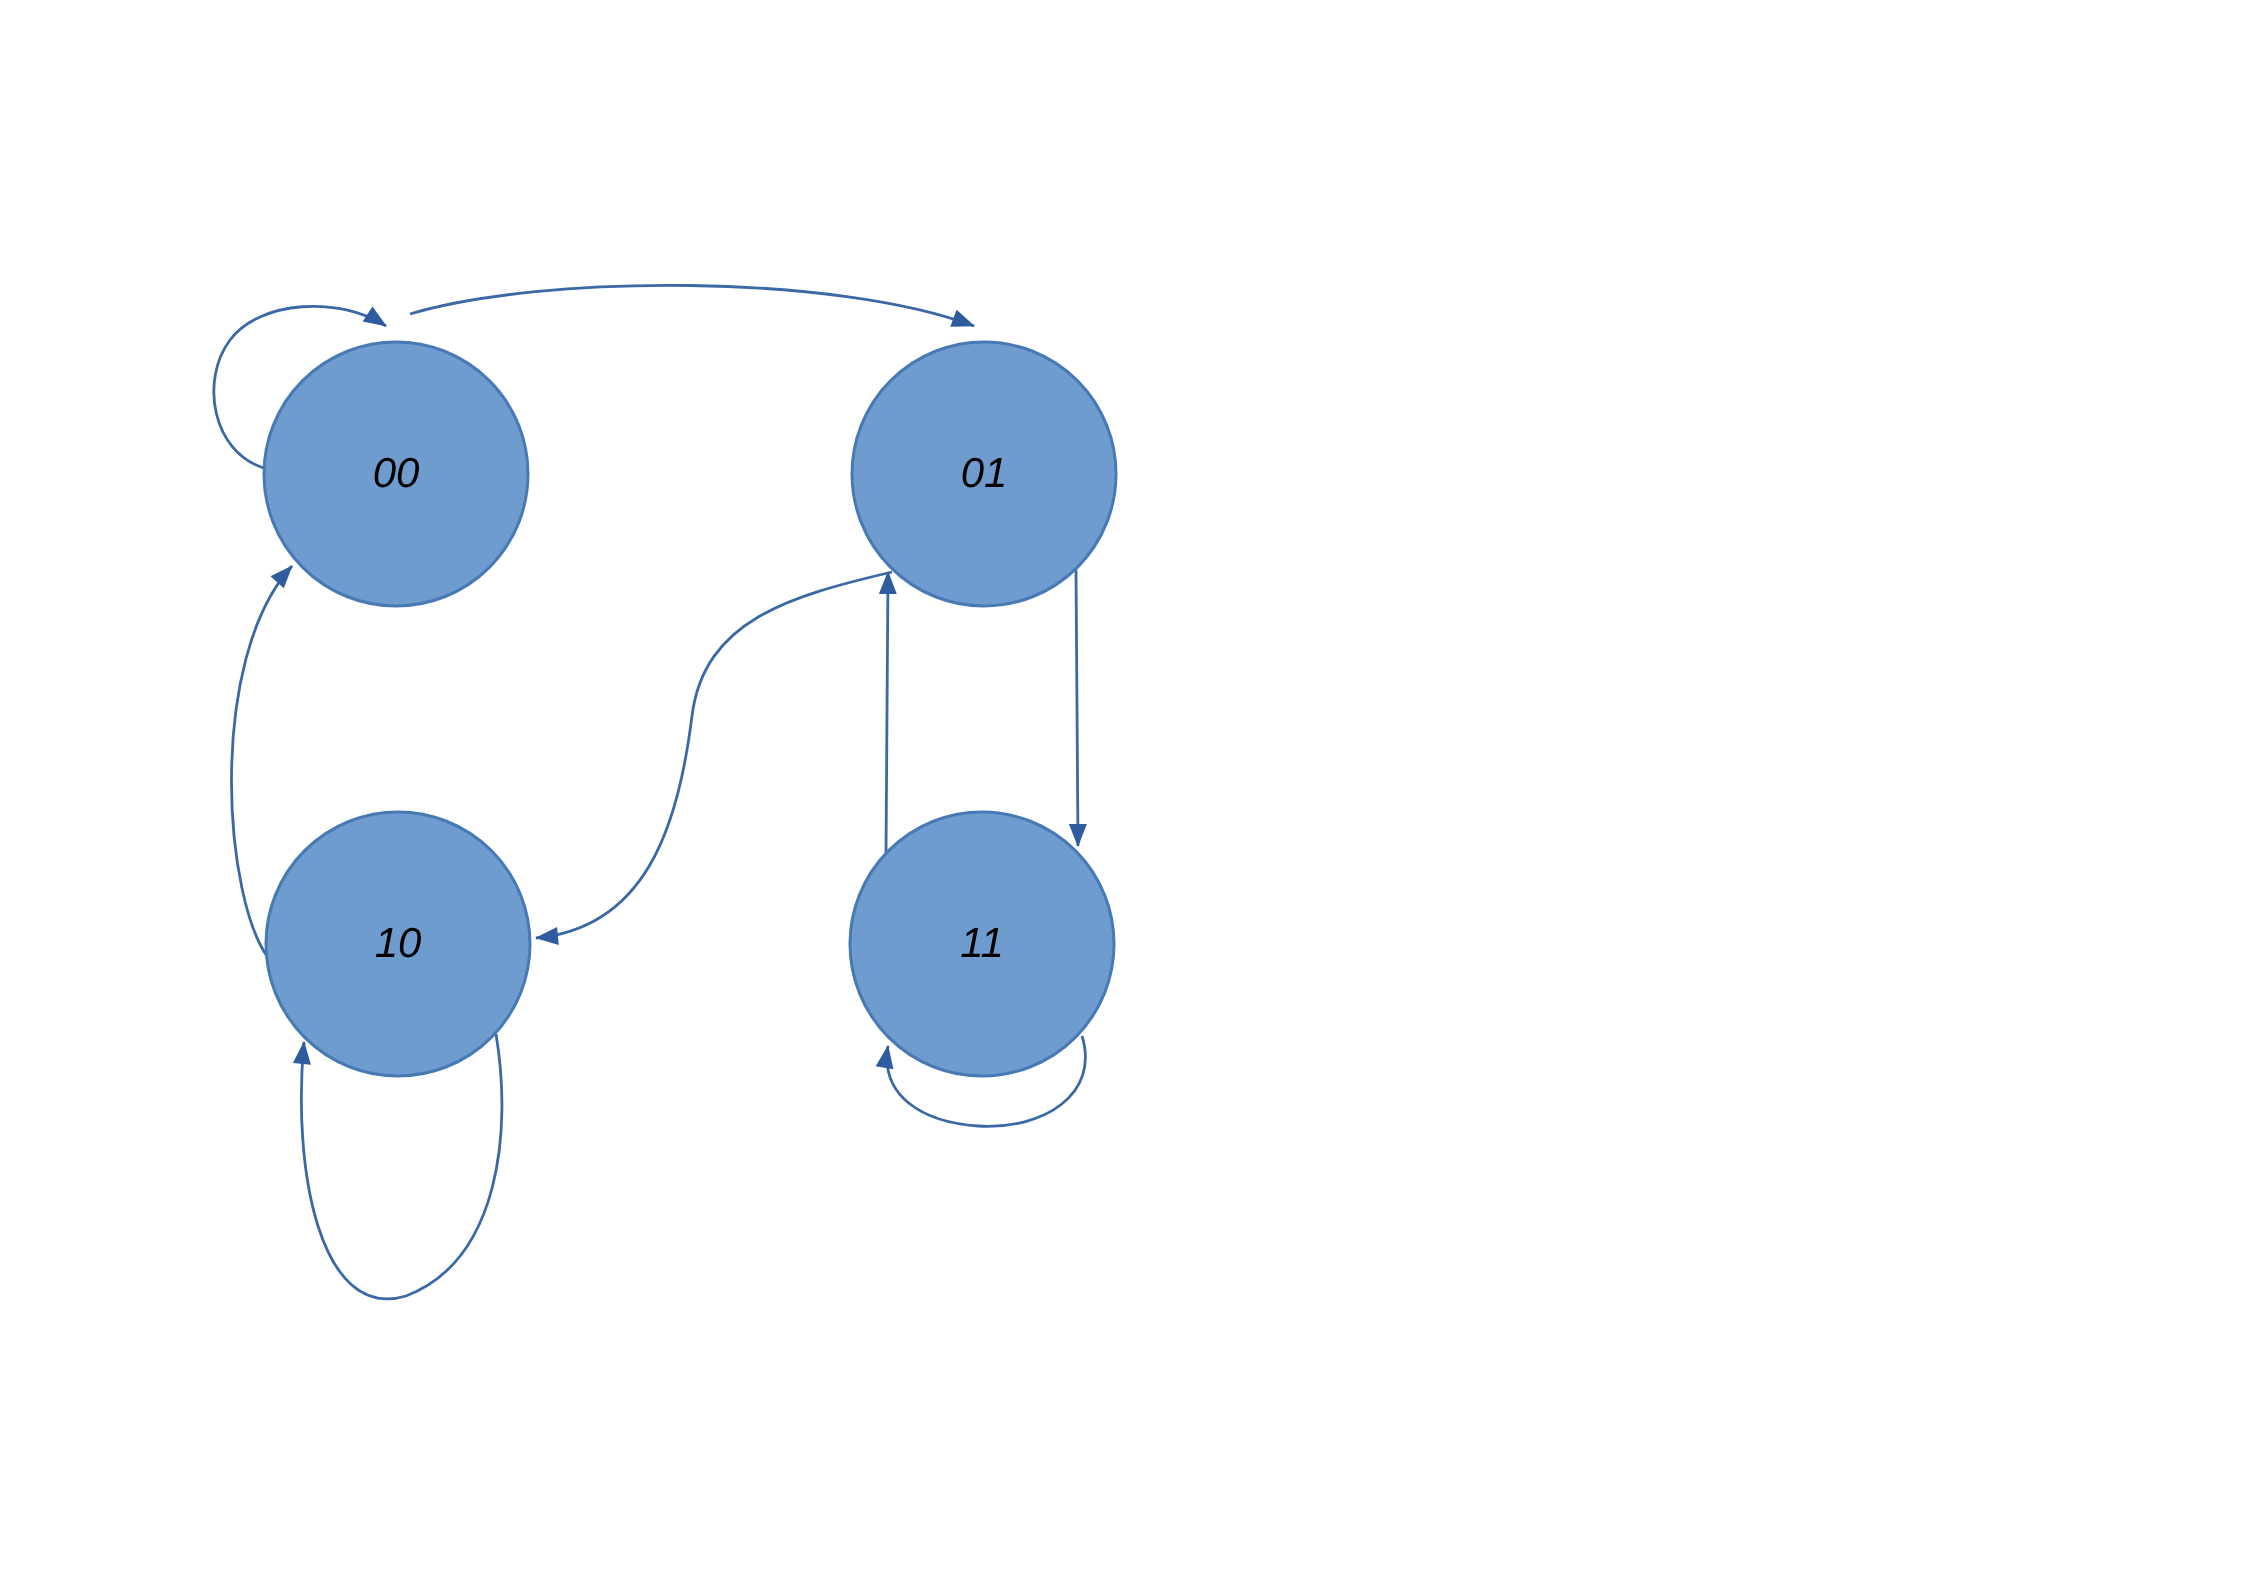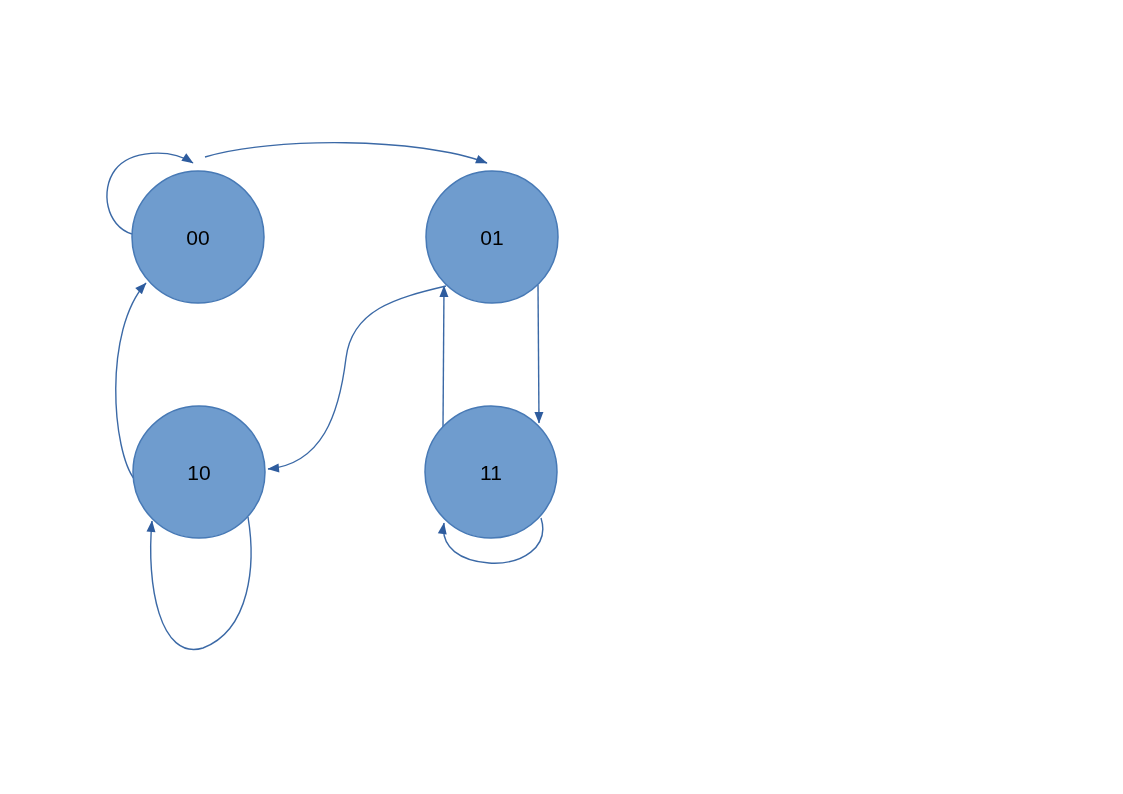--- a/index.html
+++ b/index.html
@@ -7,20 +7,21 @@
     padding: 0;
     background: #ffffff;
   }
   .page {
     position: relative;
     width: 1123px;
     height: 794px;
     background: #ffffff;
     overflow: hidden;
     font-family: "Liberation Sans", sans-serif;
+    font-style: italic;
   }
   svg.diagram {
     display: block;
     width: 1123px;
     height: 794px;
   }
   .edge {
     fill: none;
     stroke-width: 1.4px;
   }

